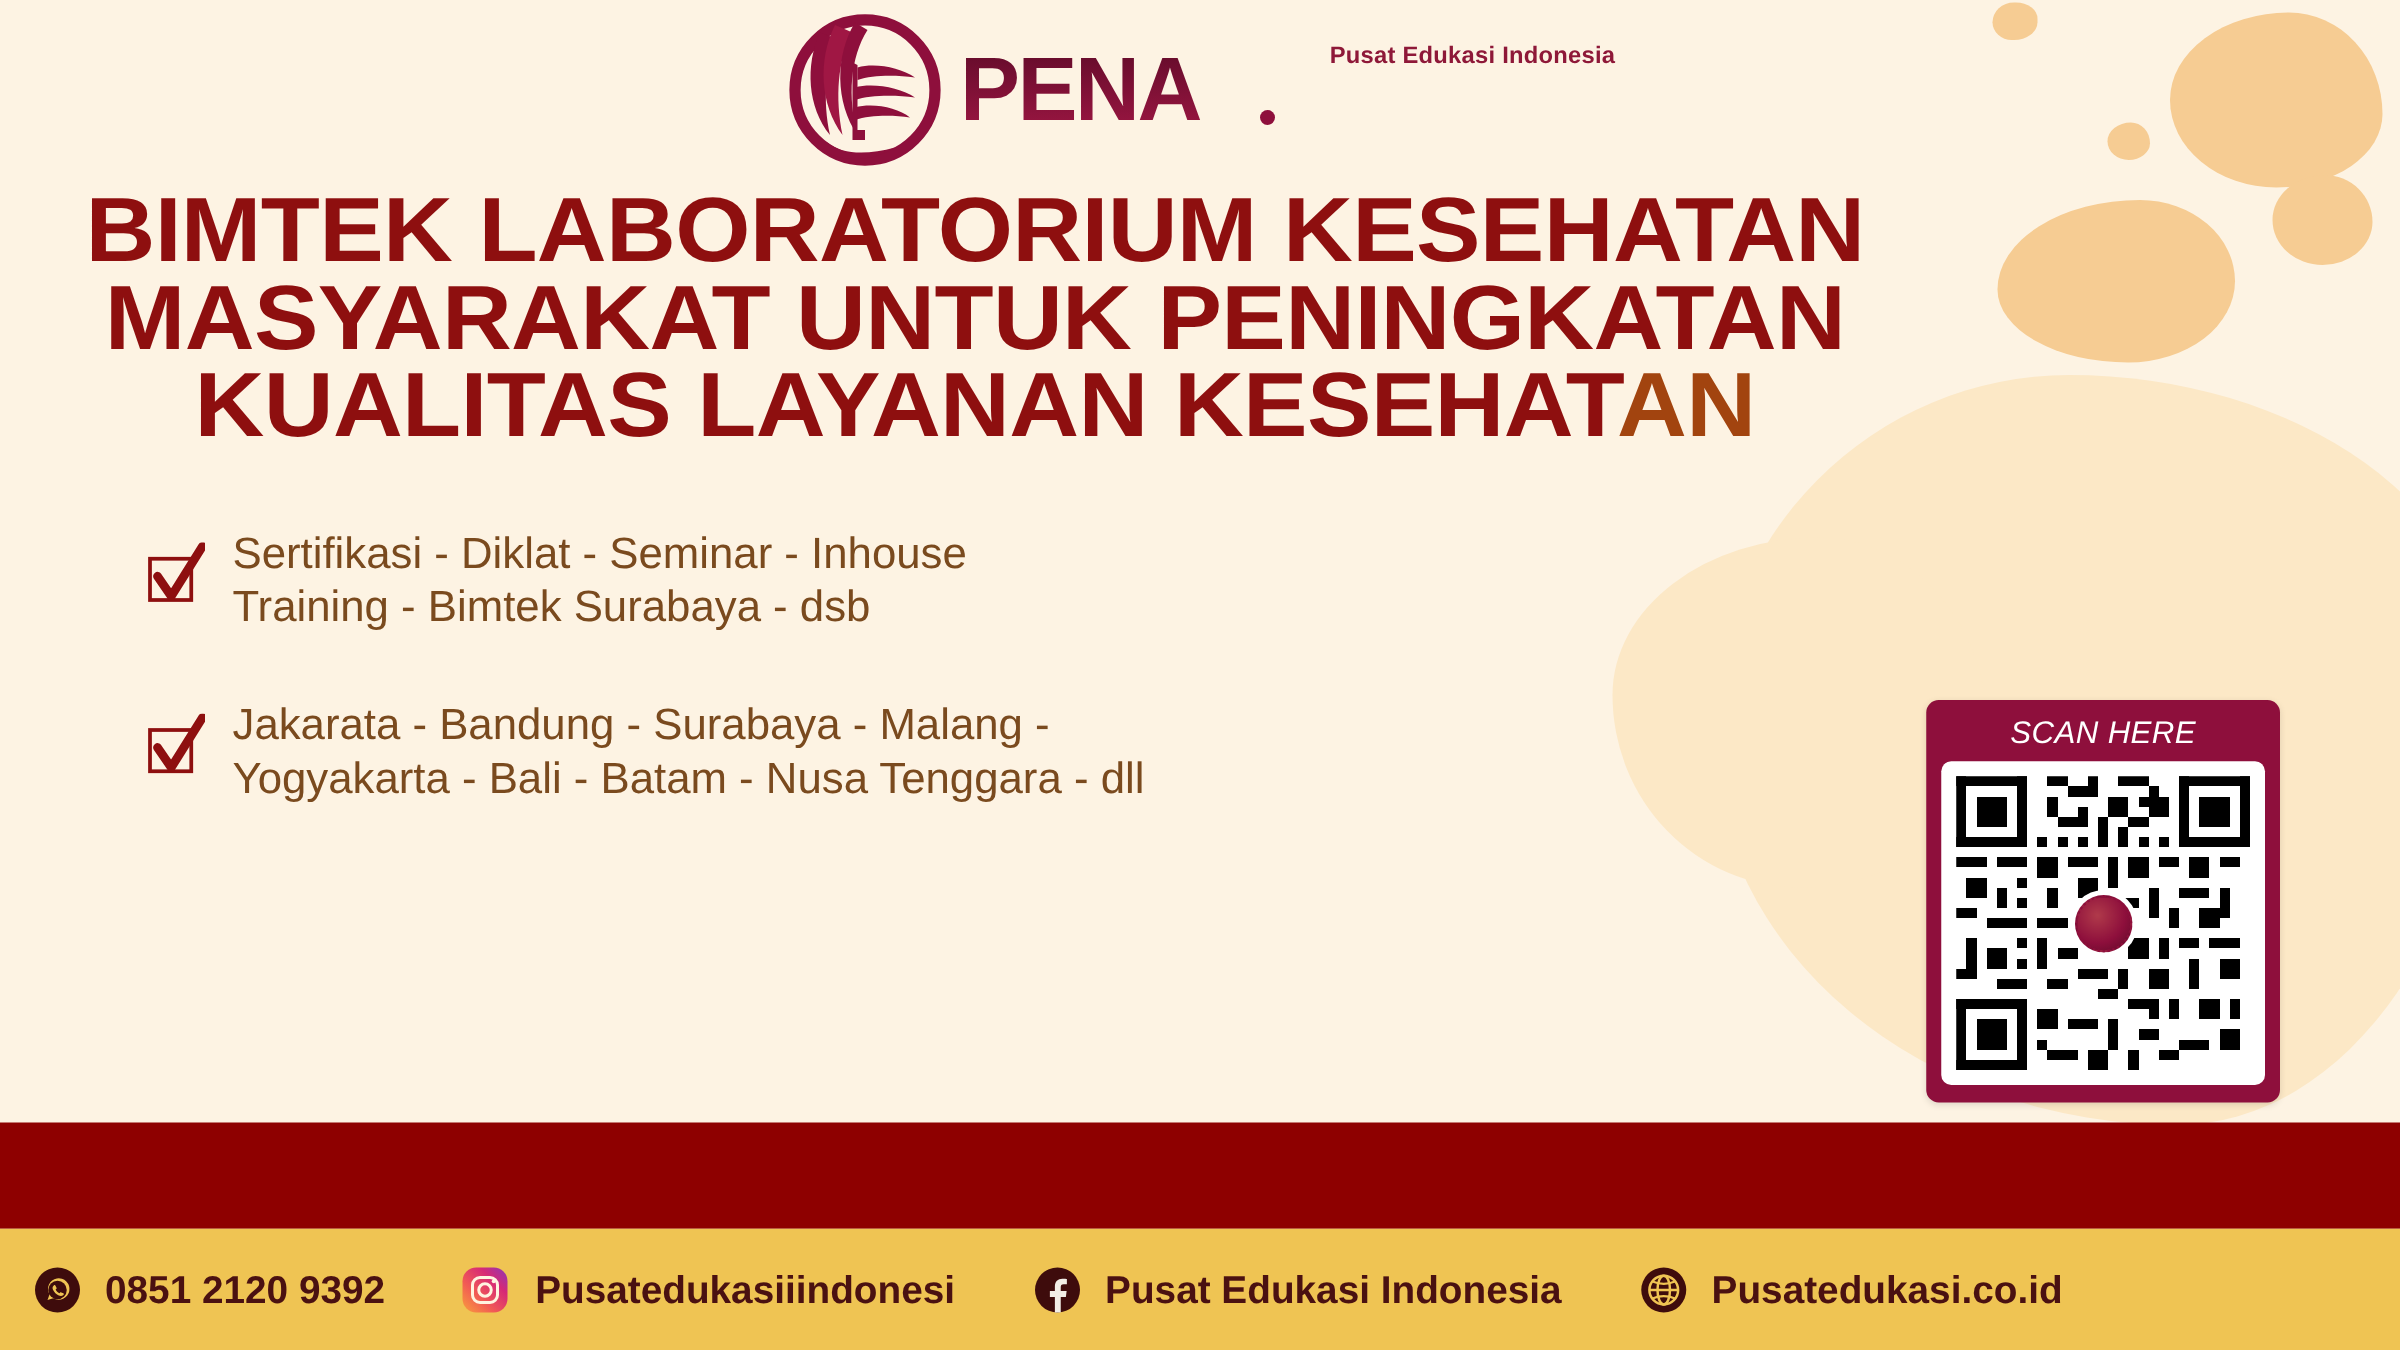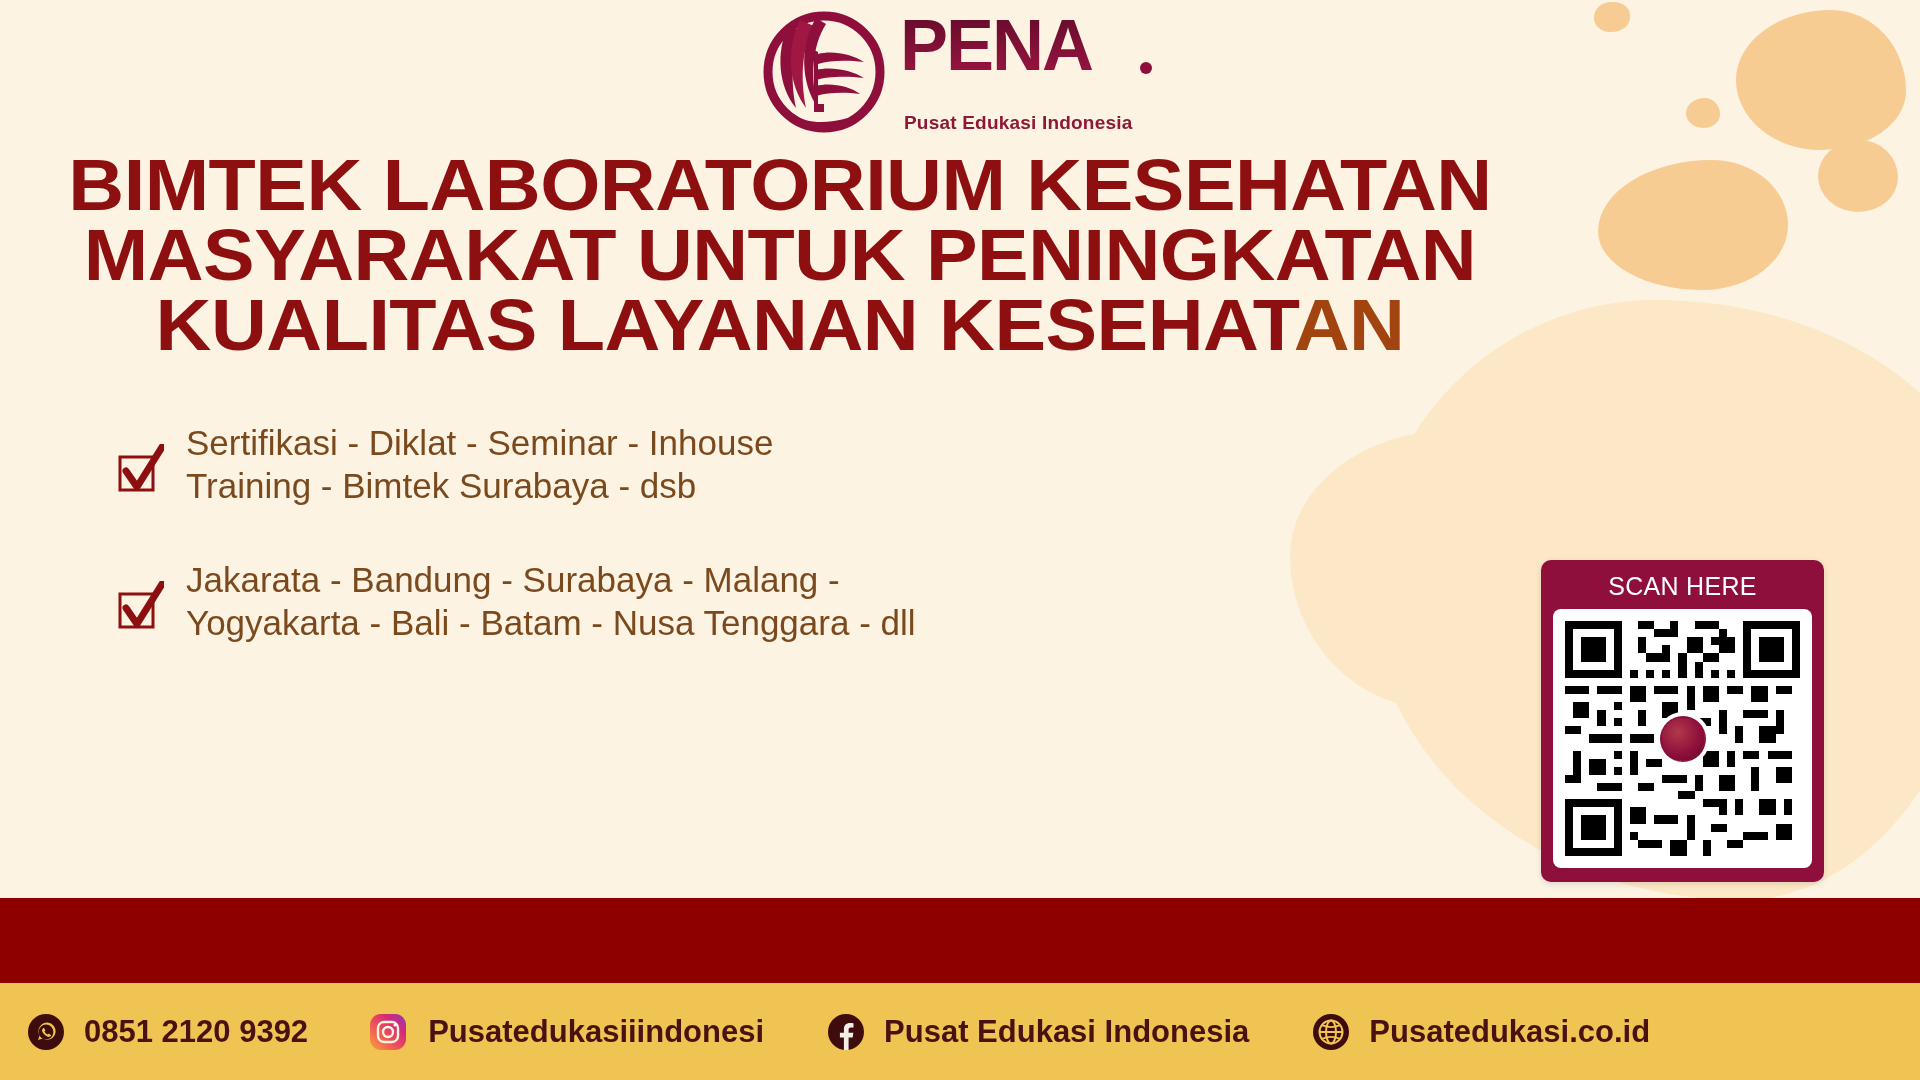--- a/index.html
+++ b/index.html
@@ -36,21 +36,21 @@
     background:#FCE8C6;
     border-radius:55% 45% 50% 50% / 45% 55% 45% 55%;
   }
 
   
   .logo-wrap {
     position:absolute; top:8px; left:0; width:100%;
     display:flex; justify-content:center; align-items:center; gap:12px;
   }
   .logo-mark { width:128px; height:128px; flex:0 0 auto; }
-  .logo-text { display:flex; flex-direction:column; align-items:flex-start;gap:32px; }
+  .logo-text { display:flex; flex-direction:row; align-items:flex-start;gap:32px; }
   .logo-word { height:72px; }
   .logo-tag {
     font-size:19px; font-weight:bold; color:#8E1838;
     letter-spacing:.2px; margin-top:-2px; padding-left:4px;
   }
 
   
   .headline {
     position:absolute; top:150px; left:0; width:1560px;
     text-align:center;
@@ -62,21 +62,21 @@
     color:#8E0F0F;
     transform:scaleX(1.06);
     transform-origin:center top;
     z-index:3;
   }
   .headline .ln { display:block; white-space:nowrap; }
   .headline .ln3 .fade { color:#A2440F; }
 
   
   .bullets { position:absolute; left:118px; top:422px; width:960px; z-index:3; }
-  .bullet { display:flex; align-items:center; gap:22px; }
+  .bullet { display:flex; align-items:flex-start; gap:22px; }
   .bullet + .bullet { margin-top:52px; }
   .check { width:46px; height:54px; flex:0 0 auto; margin-top:12px; }
   .bullet-text {
     font-family:"Liberation Sans", sans-serif;
     font-size:35px;
     line-height:1.22;
     color:#7A4A1E;
   }
   .bullet-text span { display:block; }
 
@@ -87,20 +87,21 @@
     background:#8E0F3C;
     border-radius:10px;
     padding:10px 12px 14px 12px;
     z-index:4;
     box-shadow:0 2px 6px rgba(0,0,0,.12);
   }
   .qr-title {
     text-align:center; color:#FFFFFF; font-size:25px;
     letter-spacing:.3px; margin:2px 0 8px 0;
     font-family:"Liberation Sans", sans-serif;
+    font-style:italic;
   }
   .qr-box {
     background:#FFFFFF; border-radius:8px; padding:12px;
     position:relative;
   }
   .qr-box svg { display:block; width:100%; height:auto; }
   .qr-logo {
     position:absolute; left:50%; top:50%; transform:translate(-50%,-50%);
     width:54px; height:54px; border-radius:50%;
     background:#FFFFFF;

